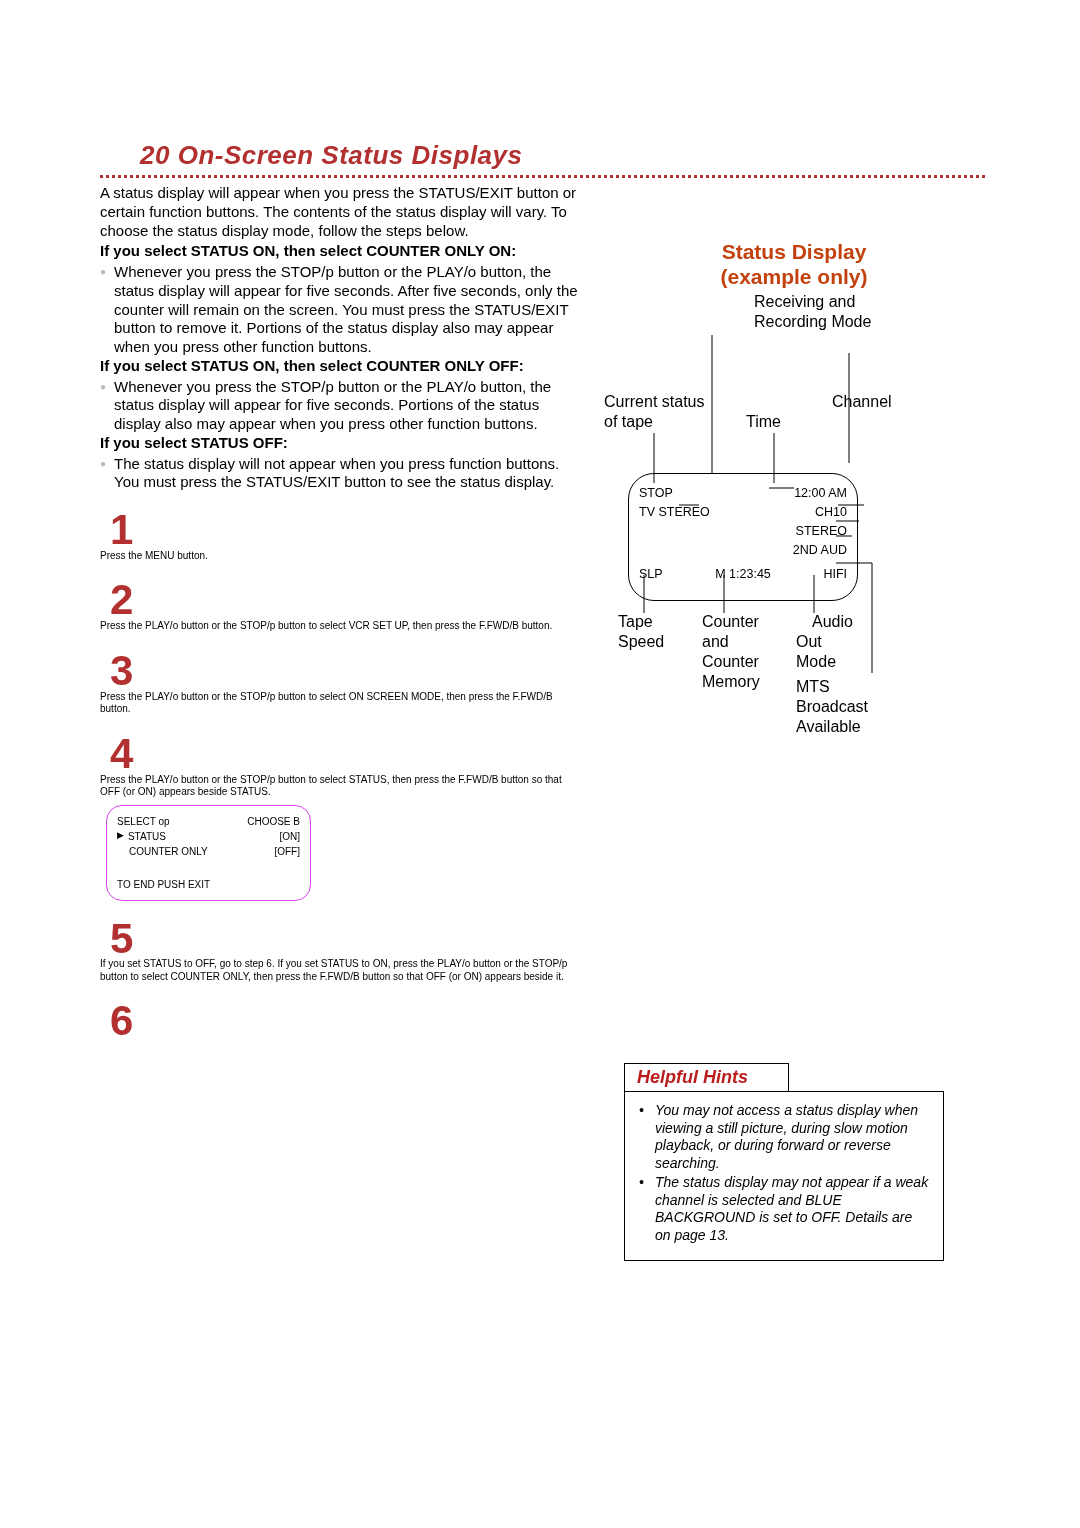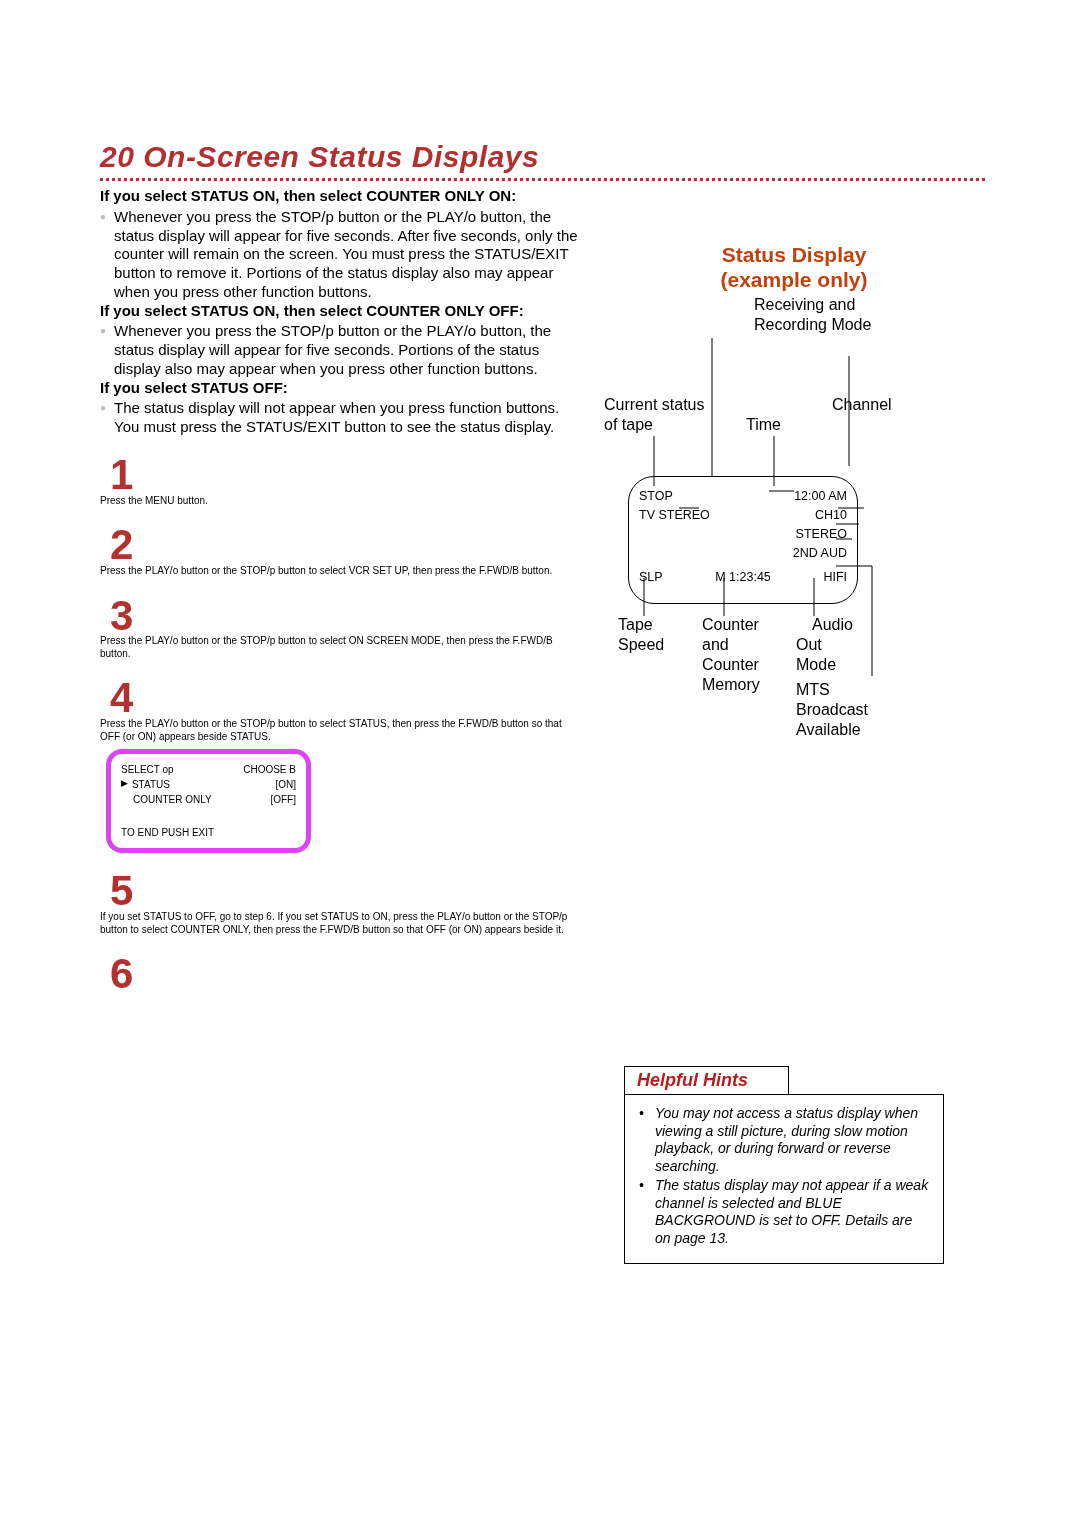--- a/index.html
+++ b/index.html
@@ -6,25 +6,26 @@
   body {
     width: 1080px;
     height: 1528px;
     background: #fff;
     font-family: Arial, Helvetica, sans-serif;
     color: #000;
     position: relative;
     padding: 140px 95px 60px 100px;
   }
   .title {
-    font-size: 30px;
+    font-size: 26px;
     font-style: italic;
     font-weight: bold;
     color: #b23030;
     letter-spacing: 0.5px;
+    margin-left: 40px;
   }
   .title .num { color:#b23030; }
   .dotted {
     border: none;
     border-top: 3px dotted #b23030;
     margin: 4px 0 6px 0;
     width: 100%;
   }
   .columns {
     display: flex;
@@ -49,21 +50,21 @@
   .stepnum {
     font-size: 42px;
     font-weight: bold;
     color: #b23030;
     line-height: 0.95;
     margin-top: 18px;
     margin-left: 10px;
   }
   .step-text { font-weight: normal; font-size:10px; }
   .screen-box {
-    border: 5px solid #d946ef;
+    border: 1px solid #d946ef;
     border-radius: 16px;
     width: 205px;
     padding: 8px 10px;
     font-size: 10px;
     font-family: Arial, sans-serif;
     margin-top:6px;
     margin-left:6px;
     line-height:1.5;
   }
   .screen-row { display:flex; justify-content:space-between; }
@@ -138,20 +139,21 @@
 <body>
 
 <div class="title">
   <span class="num">20</span>
   <span>On-Screen Status Displays</span>
 </div>
 <hr class="dotted">
 
 <div class="columns">
   <div class="left">
+    <div class="intro">A status display will appear when you press the STATUS/EXIT button or certain function buttons. The contents of the status display will vary. To choose the status display mode, follow the steps below.</div>
 
     <div class="b">If you select STATUS ON, then select COUNTER ONLY ON:</div>
     <div class="bullet-block">Whenever you press the STOP/p button or the PLAY/o button, the status display will appear for five seconds. After five seconds, only the counter will remain on the screen. You must press the STATUS/EXIT button to remove it. Portions of the status display also may appear when you press other function buttons.</div>
 
     <div class="b">If you select STATUS ON, then select COUNTER ONLY OFF:</div>
     <div class="bullet-block">Whenever you press the STOP/p button or the PLAY/o button, the status display will appear for five seconds. Portions of the status display also may appear when you press other function buttons.</div>
 
     <div class="b">If you select STATUS OFF:</div>
     <div class="bullet-block">The status display will not appear when you press function buttons. You must press the STATUS/EXIT button to see the status display.</div>
 

